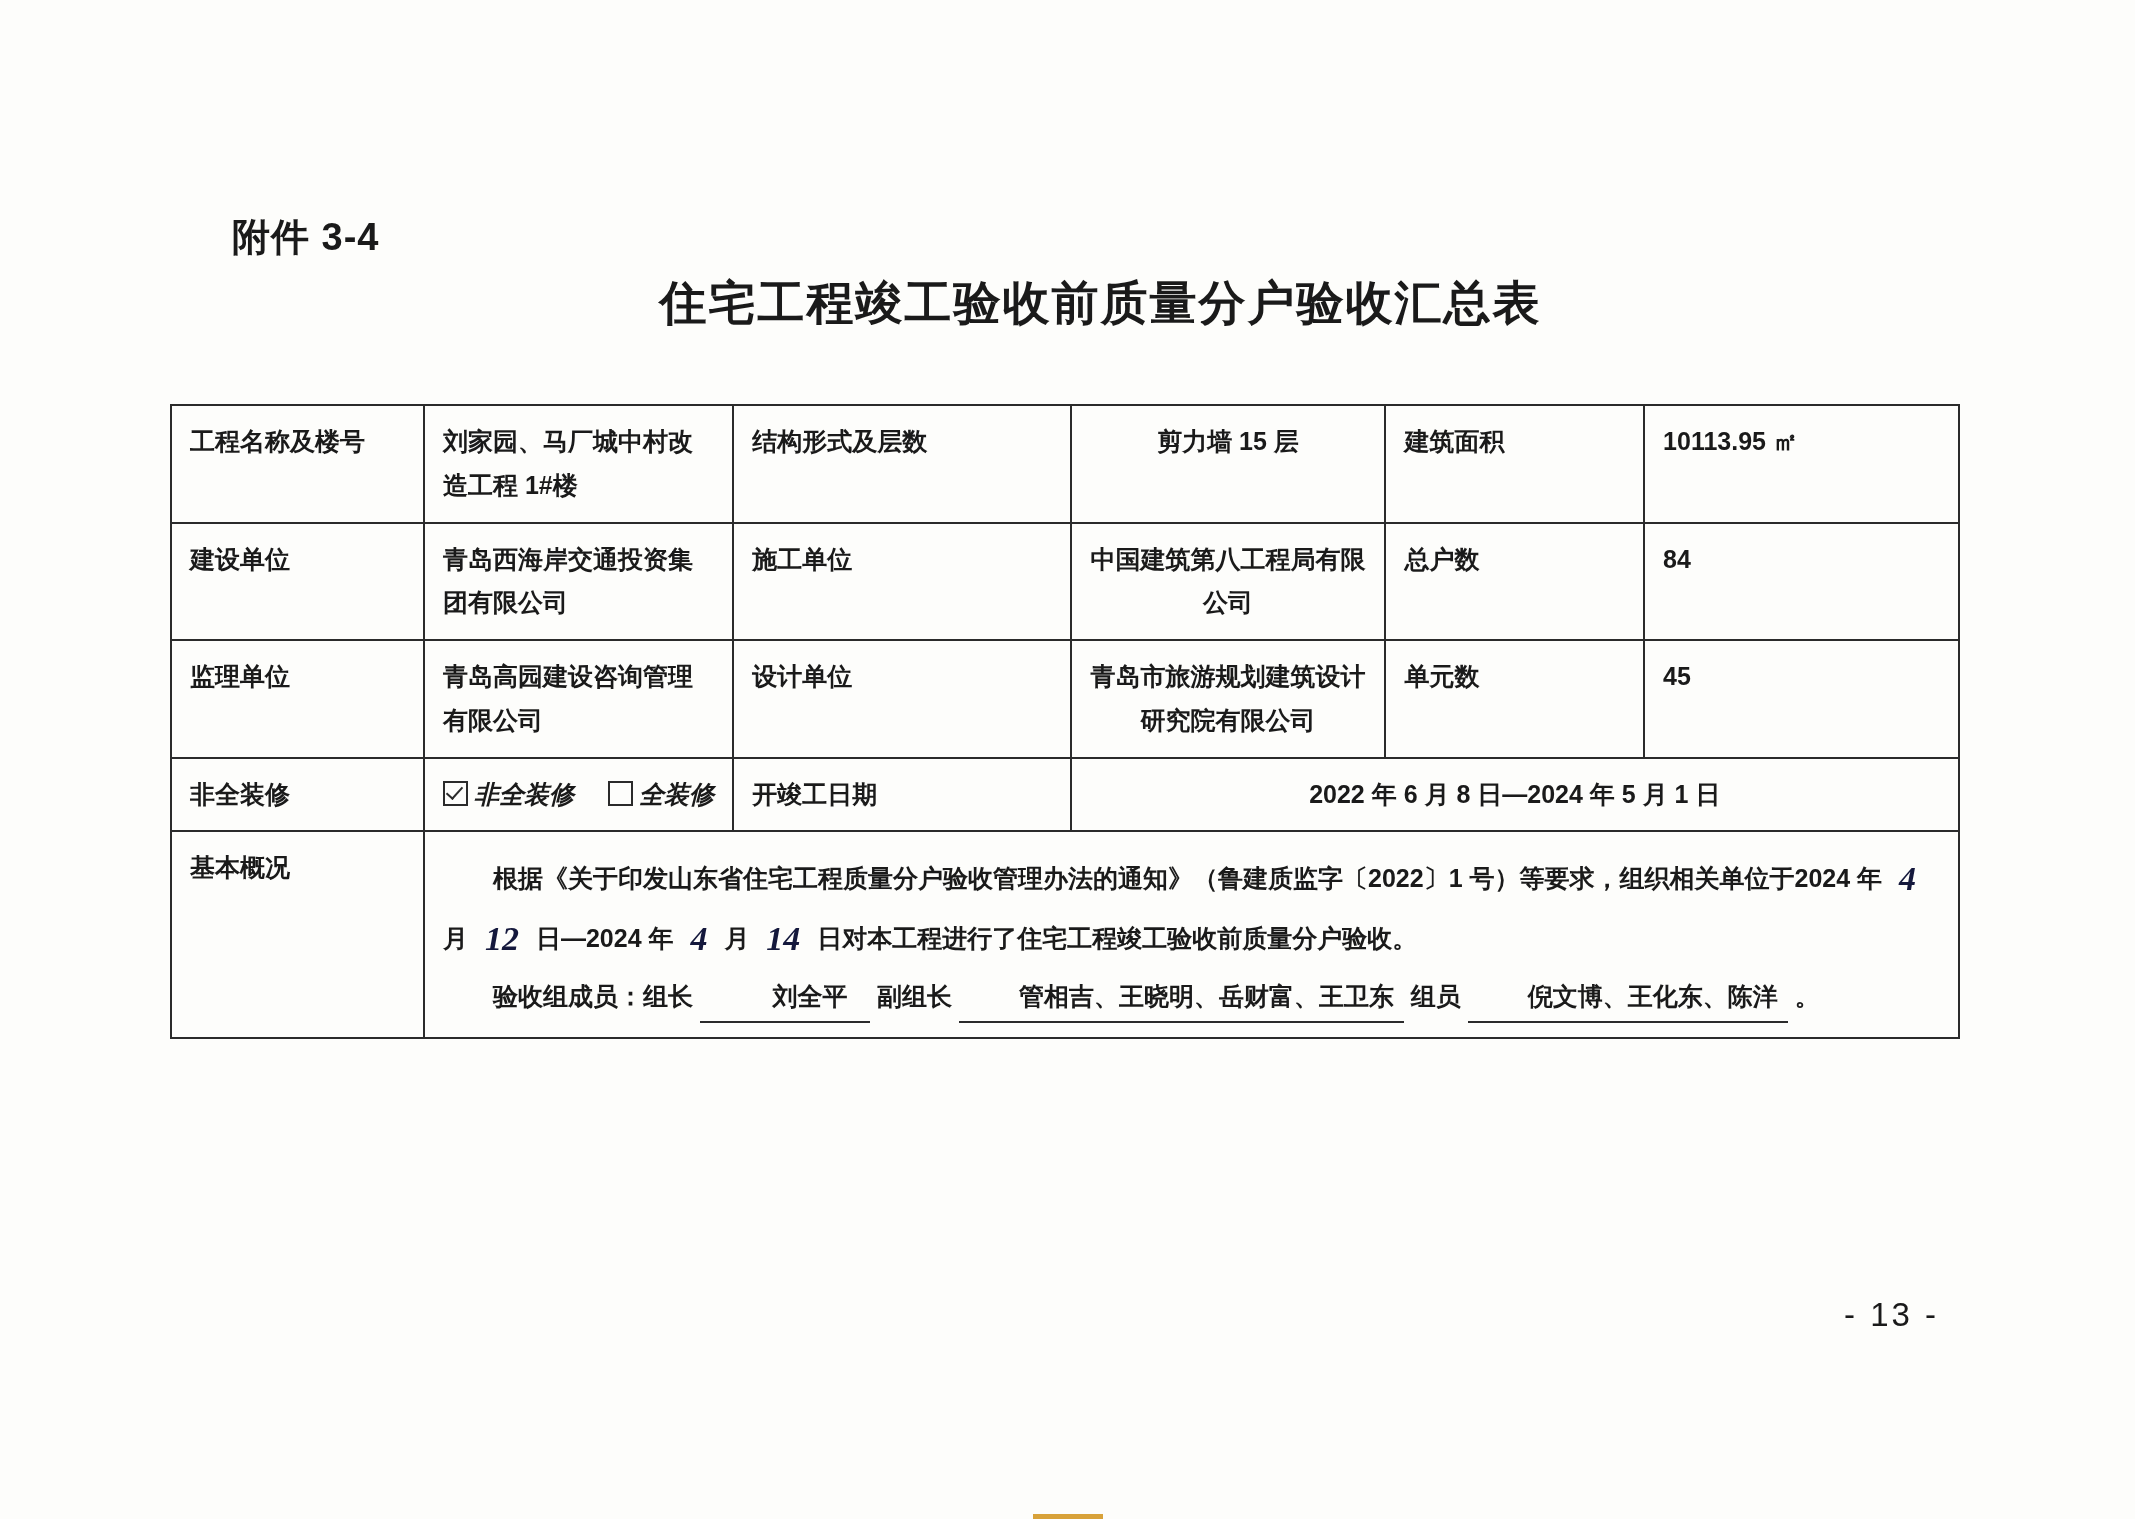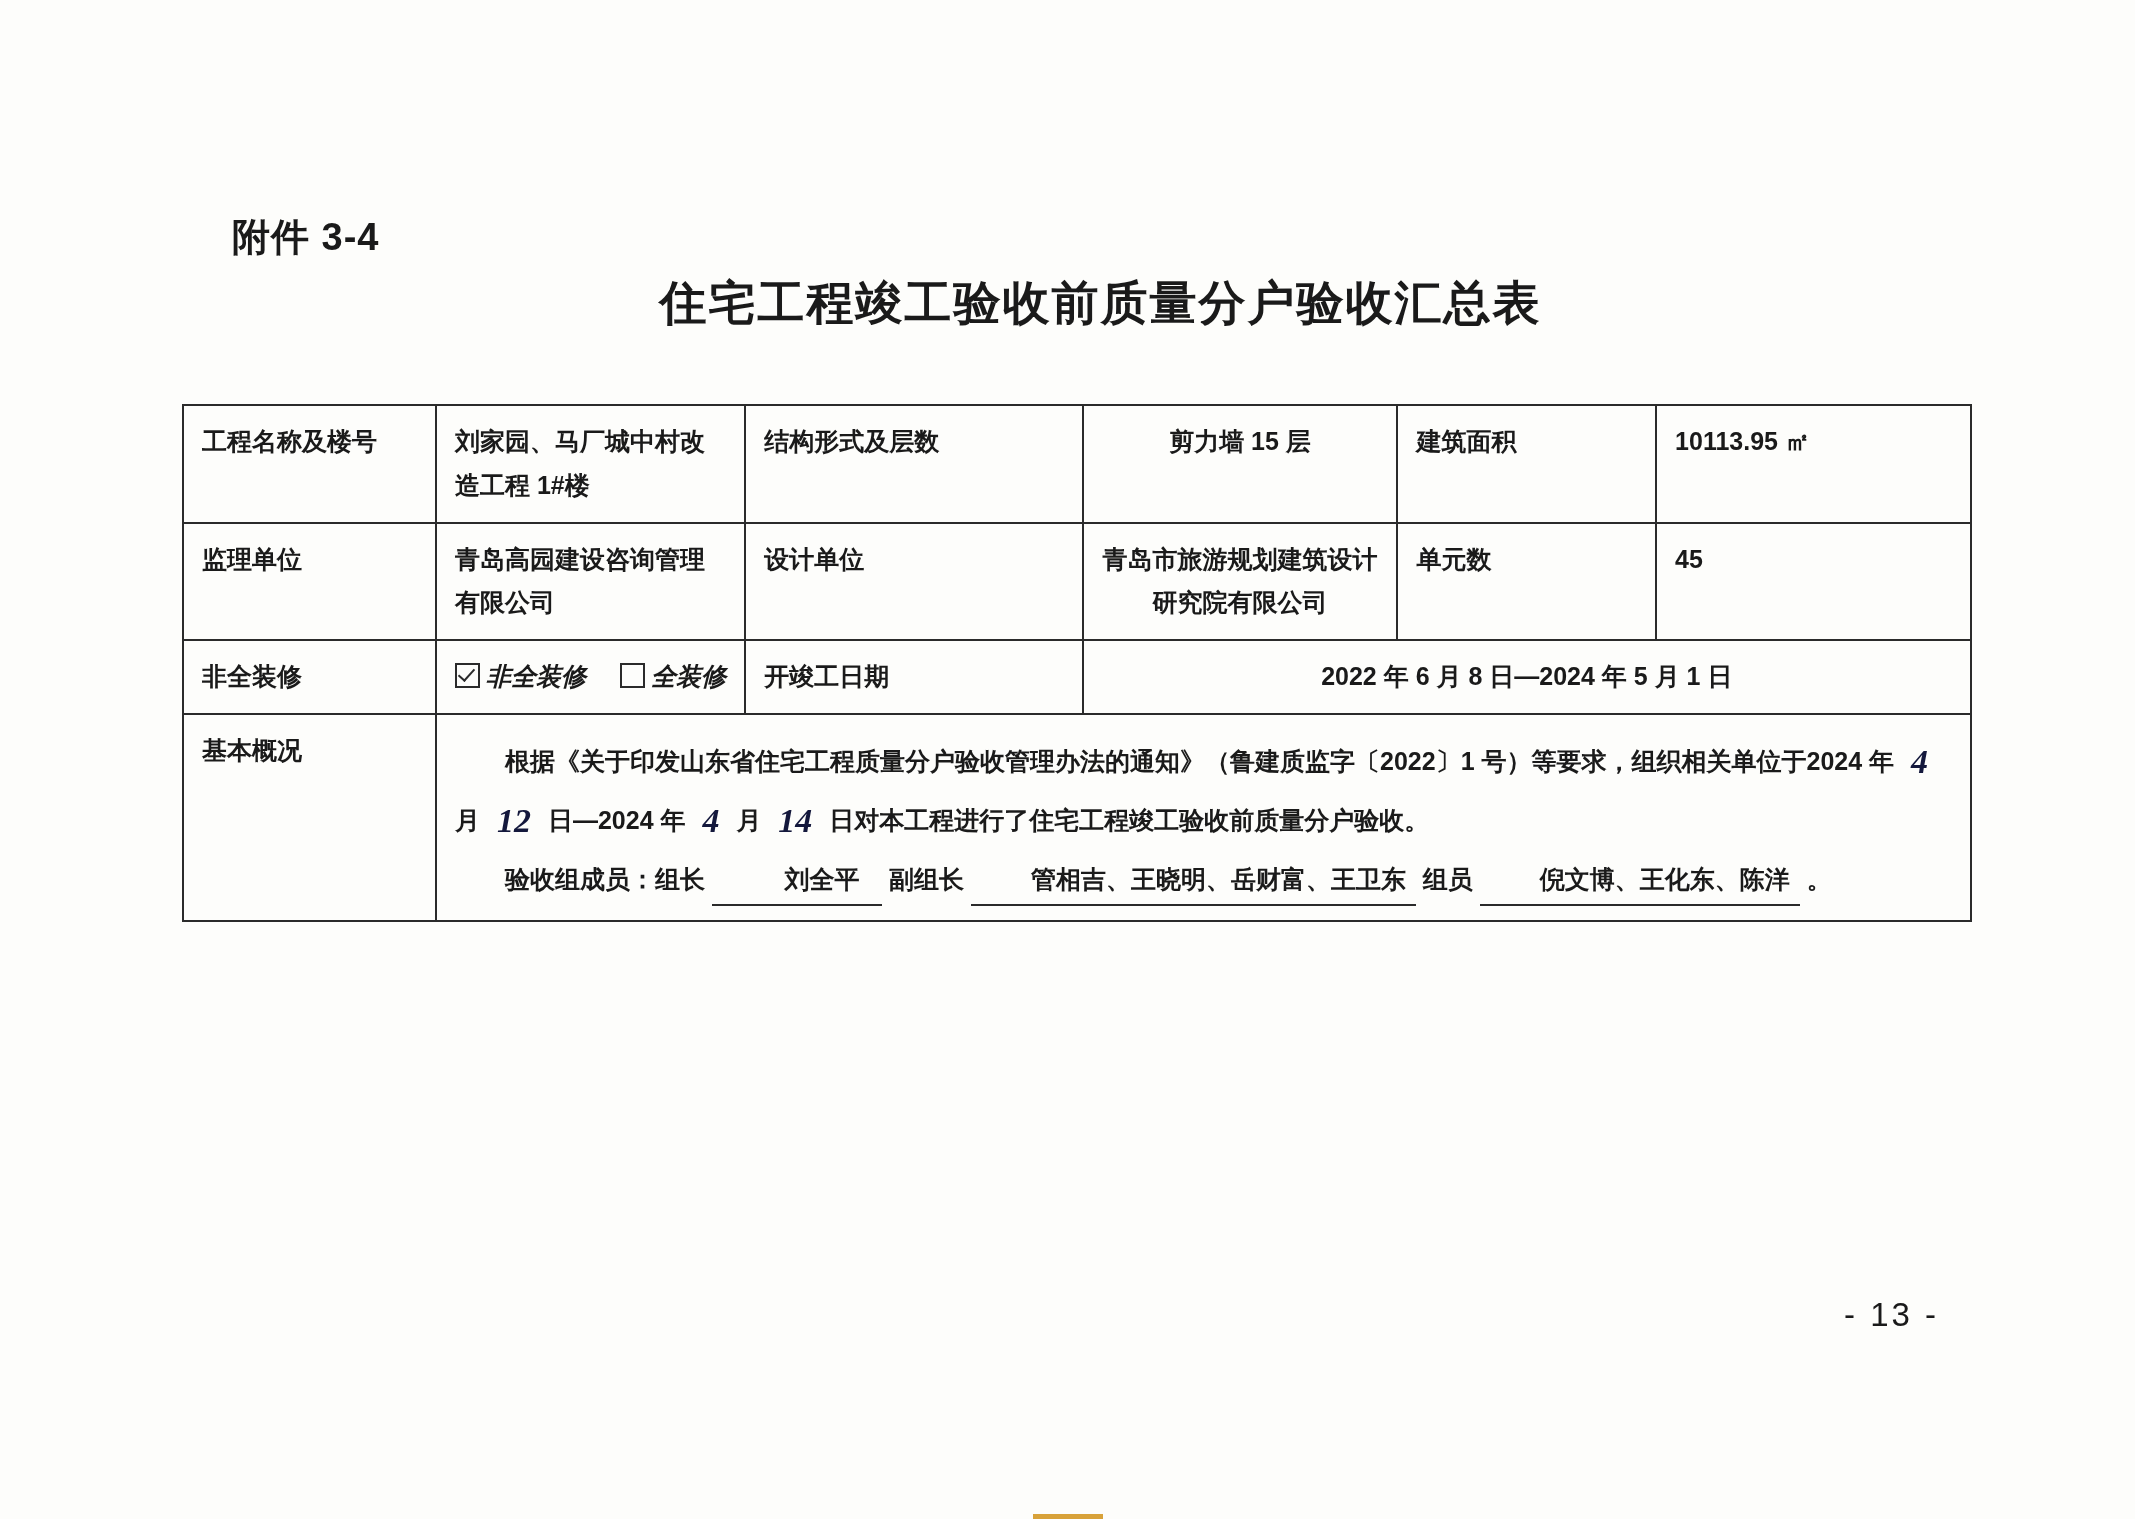--- a/index.html
+++ b/index.html
@@ -36,21 +36,21 @@
     width: 100%;
     text-align: center;
     font-size: 47px;
     font-weight: 700;
     letter-spacing: 2px;
     font-family: "Liberation Sans", "DejaVu Sans", sans-serif;
     padding-left: 33px;
   }
   table.main {
     position: absolute;
-    left: 182px;
+    left: 170px;
     top: 404px;
     width: 1790px;
     border-collapse: collapse;
     table-layout: fixed;
     font-size: 25px;
   }
   table.main td {
     border: 2px solid #2b2b2b;
     padding: 14px 18px;
     vertical-align: top;
@@ -147,20 +147,28 @@
       <col style="width:280px">
     </colgroup>
     <tbody>
       <tr>
         <td class="lbl">工程名称及楼号</td>
         <td class="val nowrapish">刘家园、马厂城中村改造工程 1#楼</td>
         <td class="lbl">结构形式及层数</td>
         <td class="val c-center">剪力墙 15 层</td>
         <td class="lbl">建筑面积</td>
         <td class="val units">10113.95 ㎡</td>
+      </tr>
+      <tr>
+        <td class="lbl">建设单位</td>
+        <td class="val nowrapish">青岛西海岸交通投资集团有限公司</td>
+        <td class="lbl">施工单位</td>
+        <td class="val c-center">中国建筑第八工程局有限公司</td>
+        <td class="lbl">总户数</td>
+        <td class="val">84</td>
       </tr>
       <tr>
         <td class="lbl">监理单位</td>
         <td class="val nowrapish">青岛高园建设咨询管理有限公司</td>
         <td class="lbl">设计单位</td>
         <td class="val c-center">青岛市旅游规划建筑设计研究院有限公司</td>
         <td class="lbl">单元数</td>
         <td class="val">45</td>
       </tr>
       <tr>

